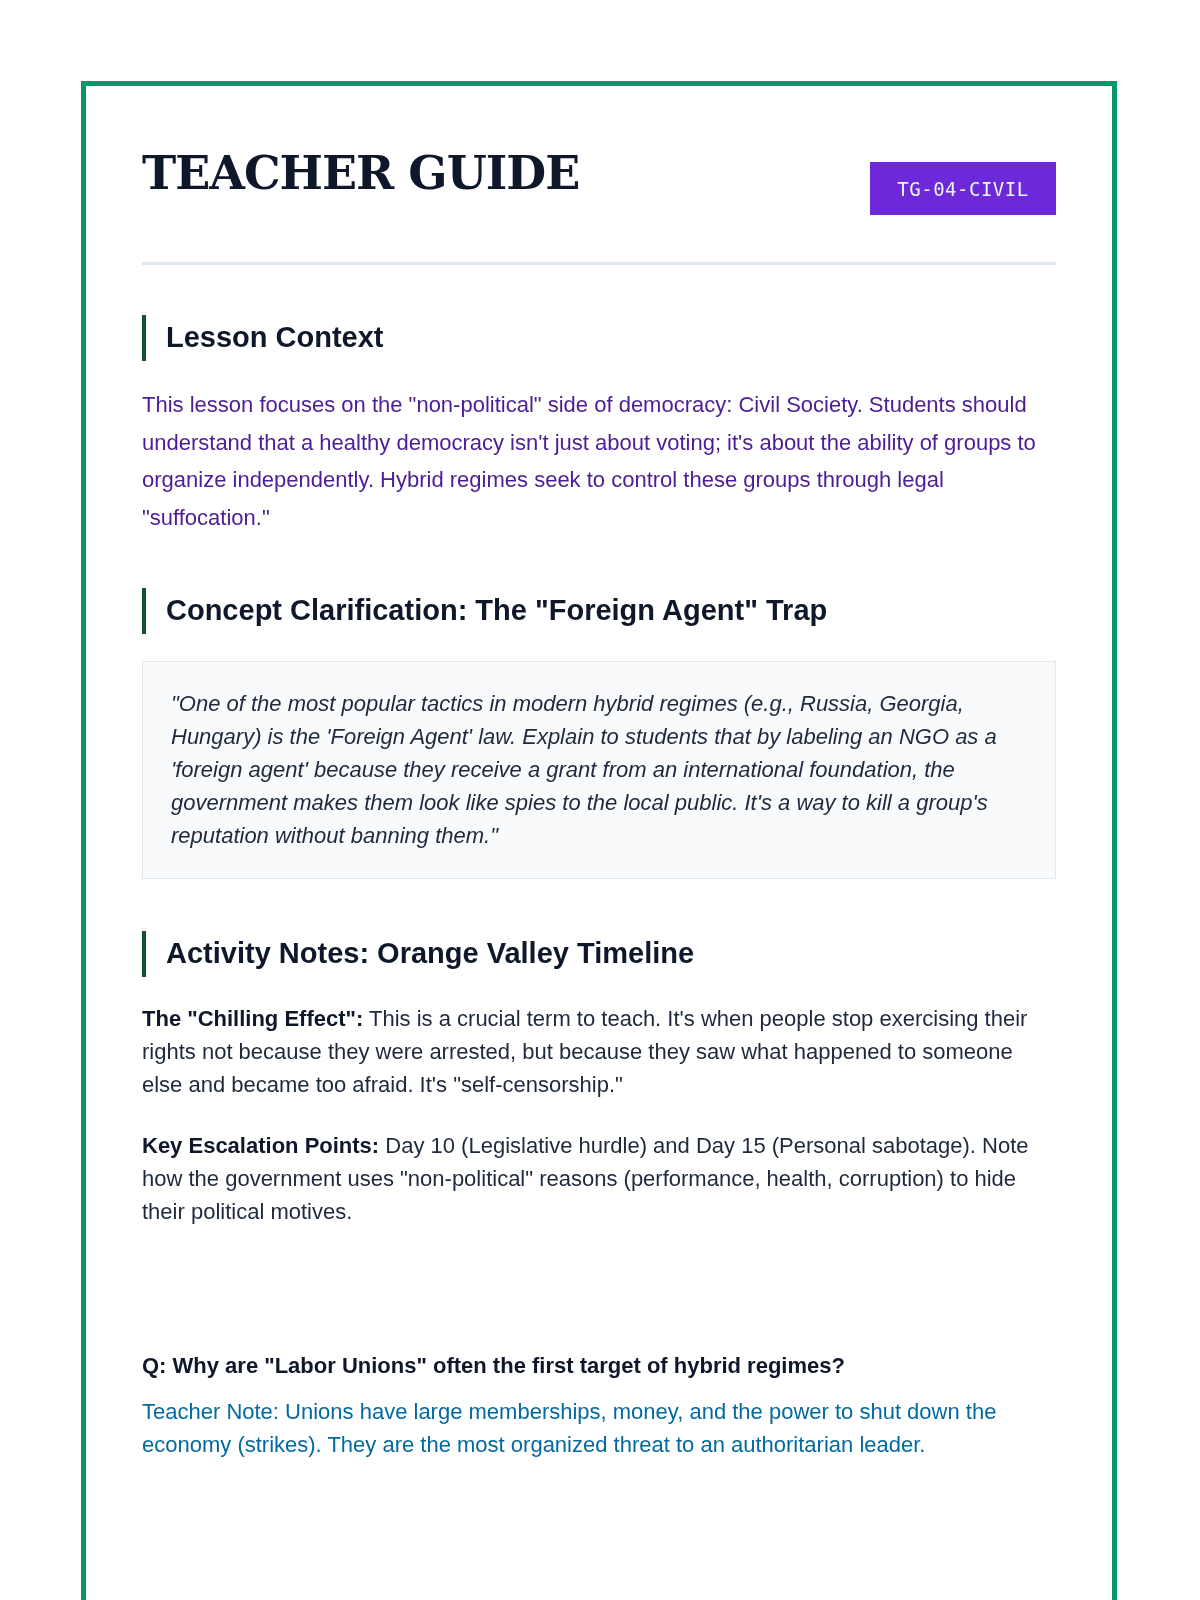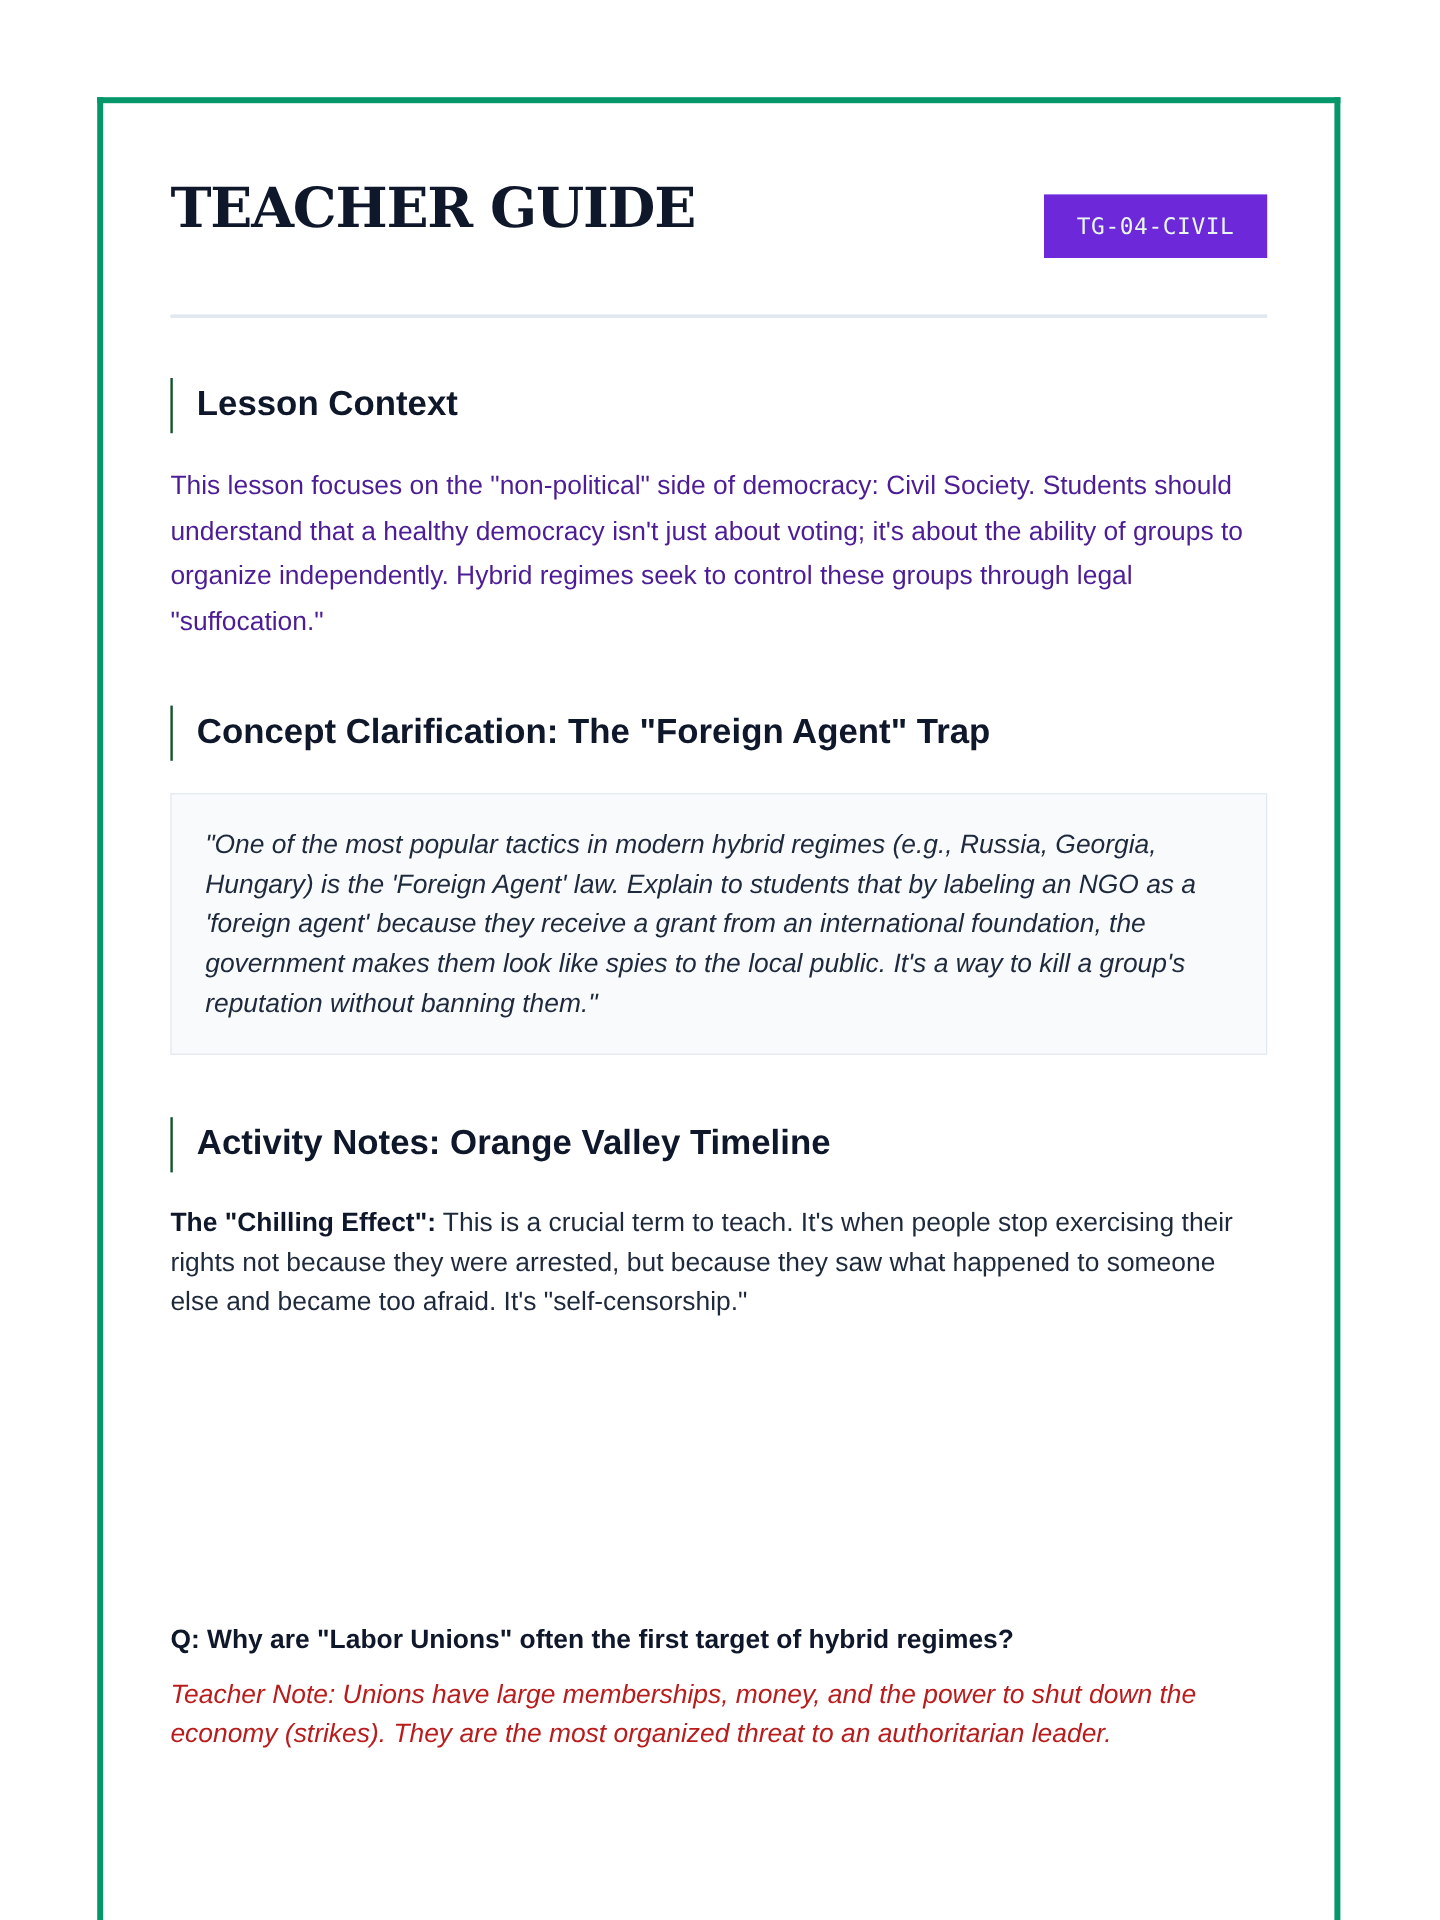--- a/index.html
+++ b/index.html
@@ -4,28 +4,28 @@
   <style>
     html, body { margin: 0; padding: 0; background: #ffffff; }
     body { width: 1200px; height: 1600px; overflow: hidden; position: relative; font-family: "Liberation Sans", sans-serif; color: #1e293b; }
     .page { position: absolute; left: 81px; top: 81px; width: 1036px; height: 1600px; border: 5px solid #059669; border-bottom: none; box-sizing: border-box; background: #fff; }
     .inner { position: absolute; left: 56px; right: 56px; top: 0; }
     .header { position: relative; height: 180px; }
     .title { position: absolute; top: 59px; left: 0; margin: 0; font-family: "DejaVu Serif", serif; font-weight: 900; font-size: 46px; letter-spacing: -1px; color: #0f172a; line-height: 56px; text-align: center; }
     .subtitle { position: absolute; top: 120px; left: 0; margin: 0; font-family: "Liberation Sans", sans-serif; font-weight: 700; font-size: 22px; letter-spacing: 2.5px; color: #059669; line-height: 26px; }
     .badge { position: absolute; top: 76px; right: 0; width: 186px; height: 53px; background: #6d28d9; color: #e7f7f0; font-family: "DejaVu Sans Mono", monospace; font-size: 19px; display: flex; align-items: center; justify-content: center; letter-spacing: 0.5px; }
     .divider { position: absolute; top: 176px; left: 0; right: 0; height: 3px; background: #e2e8f0; }
-    .section-title { position: absolute; left: 0; margin: 0; padding-left: 20px; font-family: "Liberation Sans", sans-serif; font-weight: 700; font-size: 29px; color: #0f172a; line-height: 46px; border-left: 2px solid #14532d; height: 46px; box-sizing: border-box; }
+    .section-title { position: absolute; left: 0; margin: 0; padding-left: 20px; font-family: "Liberation Sans", sans-serif; font-weight: 700; font-size: 29px; color: #0f172a; line-height: 46px; border-left: 4px solid #14532d; height: 46px; box-sizing: border-box; }
     .section-title span { position: relative; top: -1px; }
     .para { position: absolute; left: 0; right: 0; margin: 0; font-size: 22px; line-height: 37.5px; color: #4c1d95; }
     .quote { position: absolute; left: 0; right: 0; background: #f8fafc; border: 1px solid #e2e8f0; padding: 25px 28px; box-sizing: border-box; font-style: italic; font-size: 22px; line-height: 33px; color: #1e293b; }
     .note-p { position: absolute; left: 0; right: 0; margin: 0; font-size: 22px; line-height: 33px; color: #1e293b; }
     .note-p b { font-weight: 700; color: #0f172a; }
     .question { position: absolute; left: 0; right: 0; margin: 0; font-weight: 700; font-size: 22px; line-height: 30px; color: #0f172a; }
-    .answer { position: absolute; left: 0; right: 0; margin: 0; font-style: italic; font-size: 22px; line-height: 33px; color: #b91c1c; }
+    .answer { position: absolute; left: 0; right: 0; margin: 0; font-size: 22px; line-height: 33px; color: #0369a1; }
   </style>
 </head>
 <body>
 
 <div class="page">
   <div class="inner">
 
     <div class="header">
       <h1 class="title">TEACHER GUIDE</h1>
       <div class="badge">TG-04-CIVIL</div>
@@ -39,19 +39,20 @@
 
     <h2 class="section-title" style="top:502px;">
       <span>Concept Clarification: The "Foreign Agent" Trap</span>
     </h2>
     <div class="quote" style="top:575px; height:218px;">"One of the most popular tactics in modern hybrid regimes (e.g., Russia, Georgia, Hungary) is the 'Foreign Agent' law. Explain to students that by labeling an NGO as a 'foreign agent' because they receive a grant from an international foundation, the government makes them look like spies to the local public. It's a way to kill a group's reputation without banning them."</div>
 
     <h2 class="section-title" style="top:845px;">
       <span>Activity Notes: Orange Valley Timeline</span>
     </h2>
     <p class="note-p" style="top:916px;"><b>The "Chilling Effect":</b><span> This is a crucial term to teach. It's when people stop exercising their rights not because they were arrested, but because they saw what happened to someone else and became too afraid. It's "self-censorship."</span></p>
+    <p class="note-p" style="top:1043px;"><b>Key Escalation Points:</b><span> Day 10 (Legislative hurdle) and Day 15 (Personal sabotage). Note how the government uses "non-political" reasons (performance, health, corruption) to hide their political motives.</span></p>
 
     <p class="question" style="top:1265px;">Q: Why are "Labor Unions" often the first target of hybrid regimes?</p>
     <p class="answer" style="top:1309px;">Teacher Note: Unions have large memberships, money, and the power to shut down the economy (strikes). They are the most organized threat to an authoritarian leader.</p>
 
 
   </div>
 </div>
 
 </body></html>

